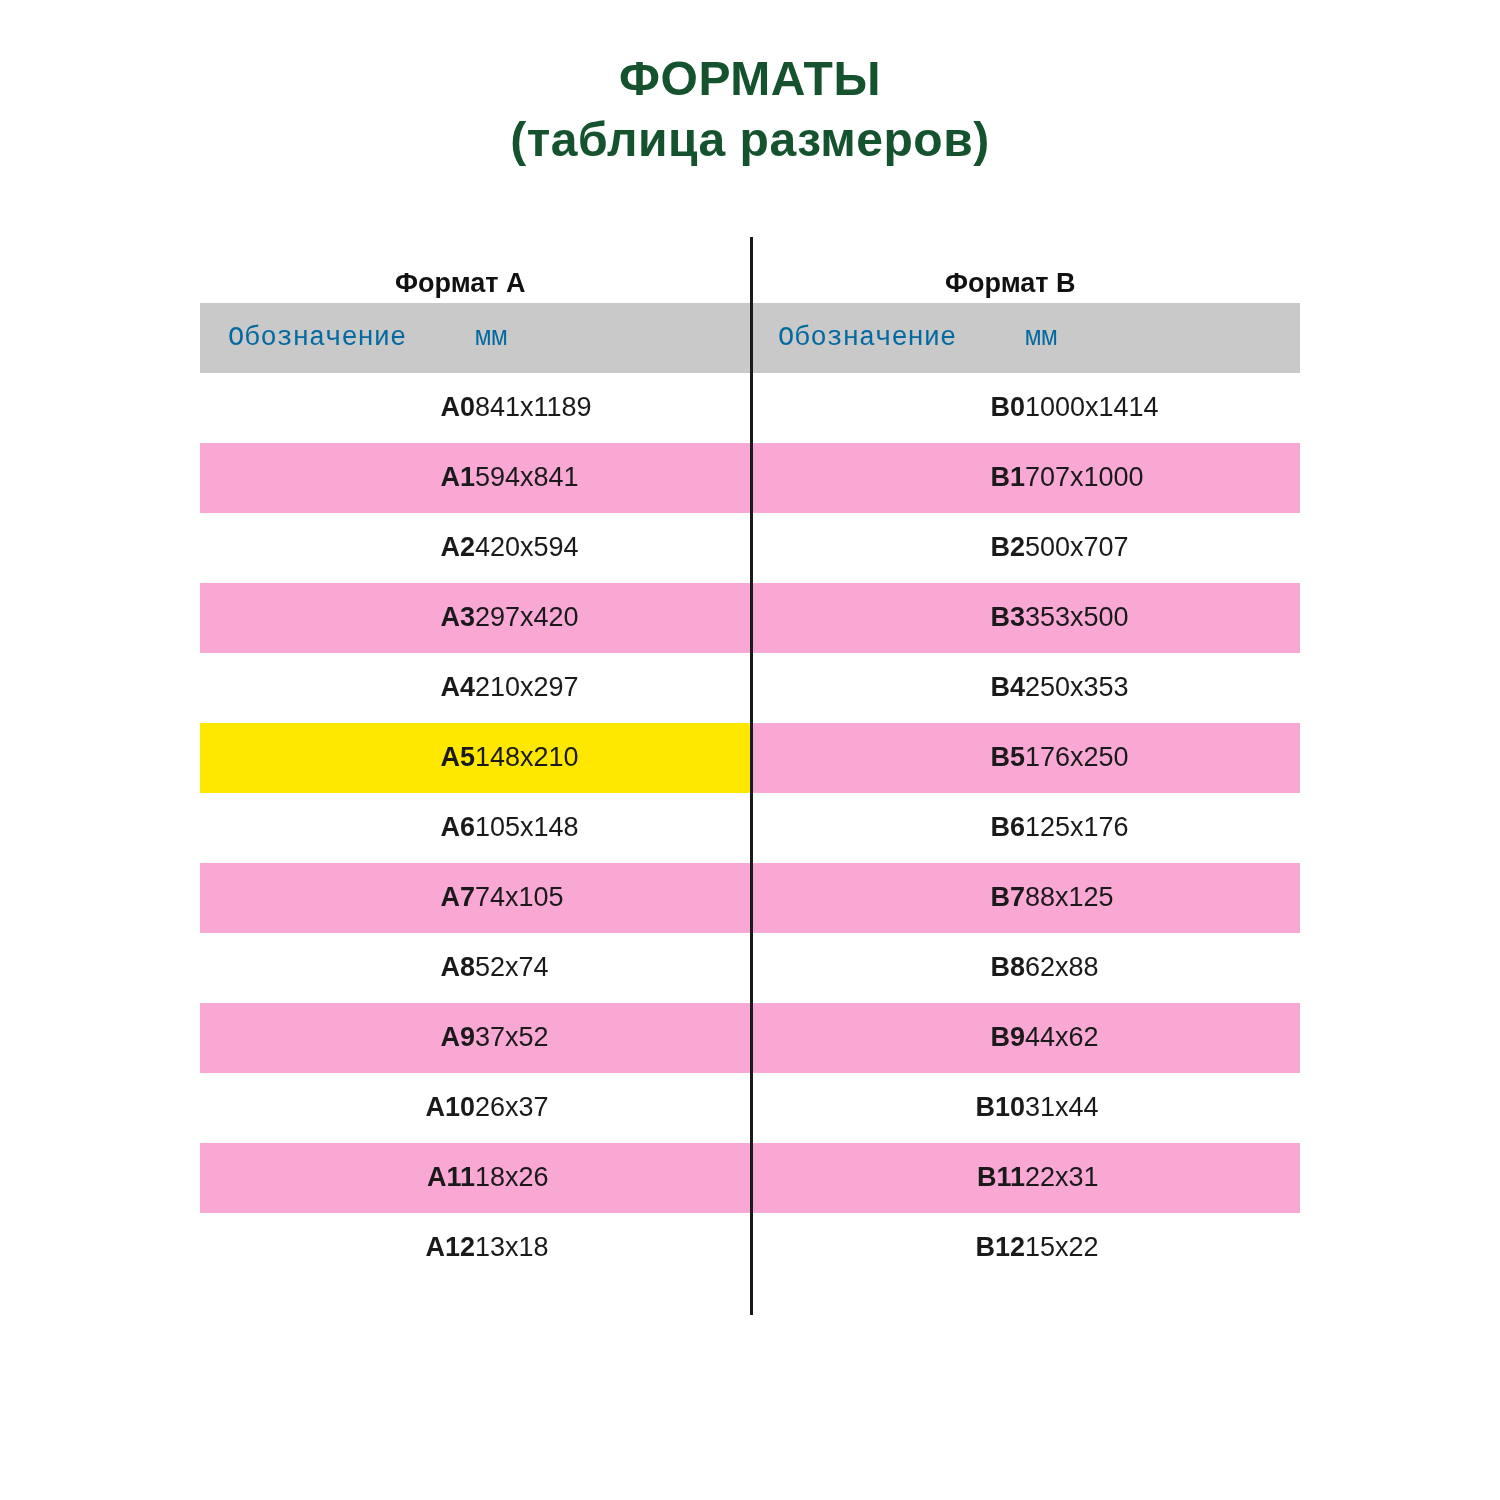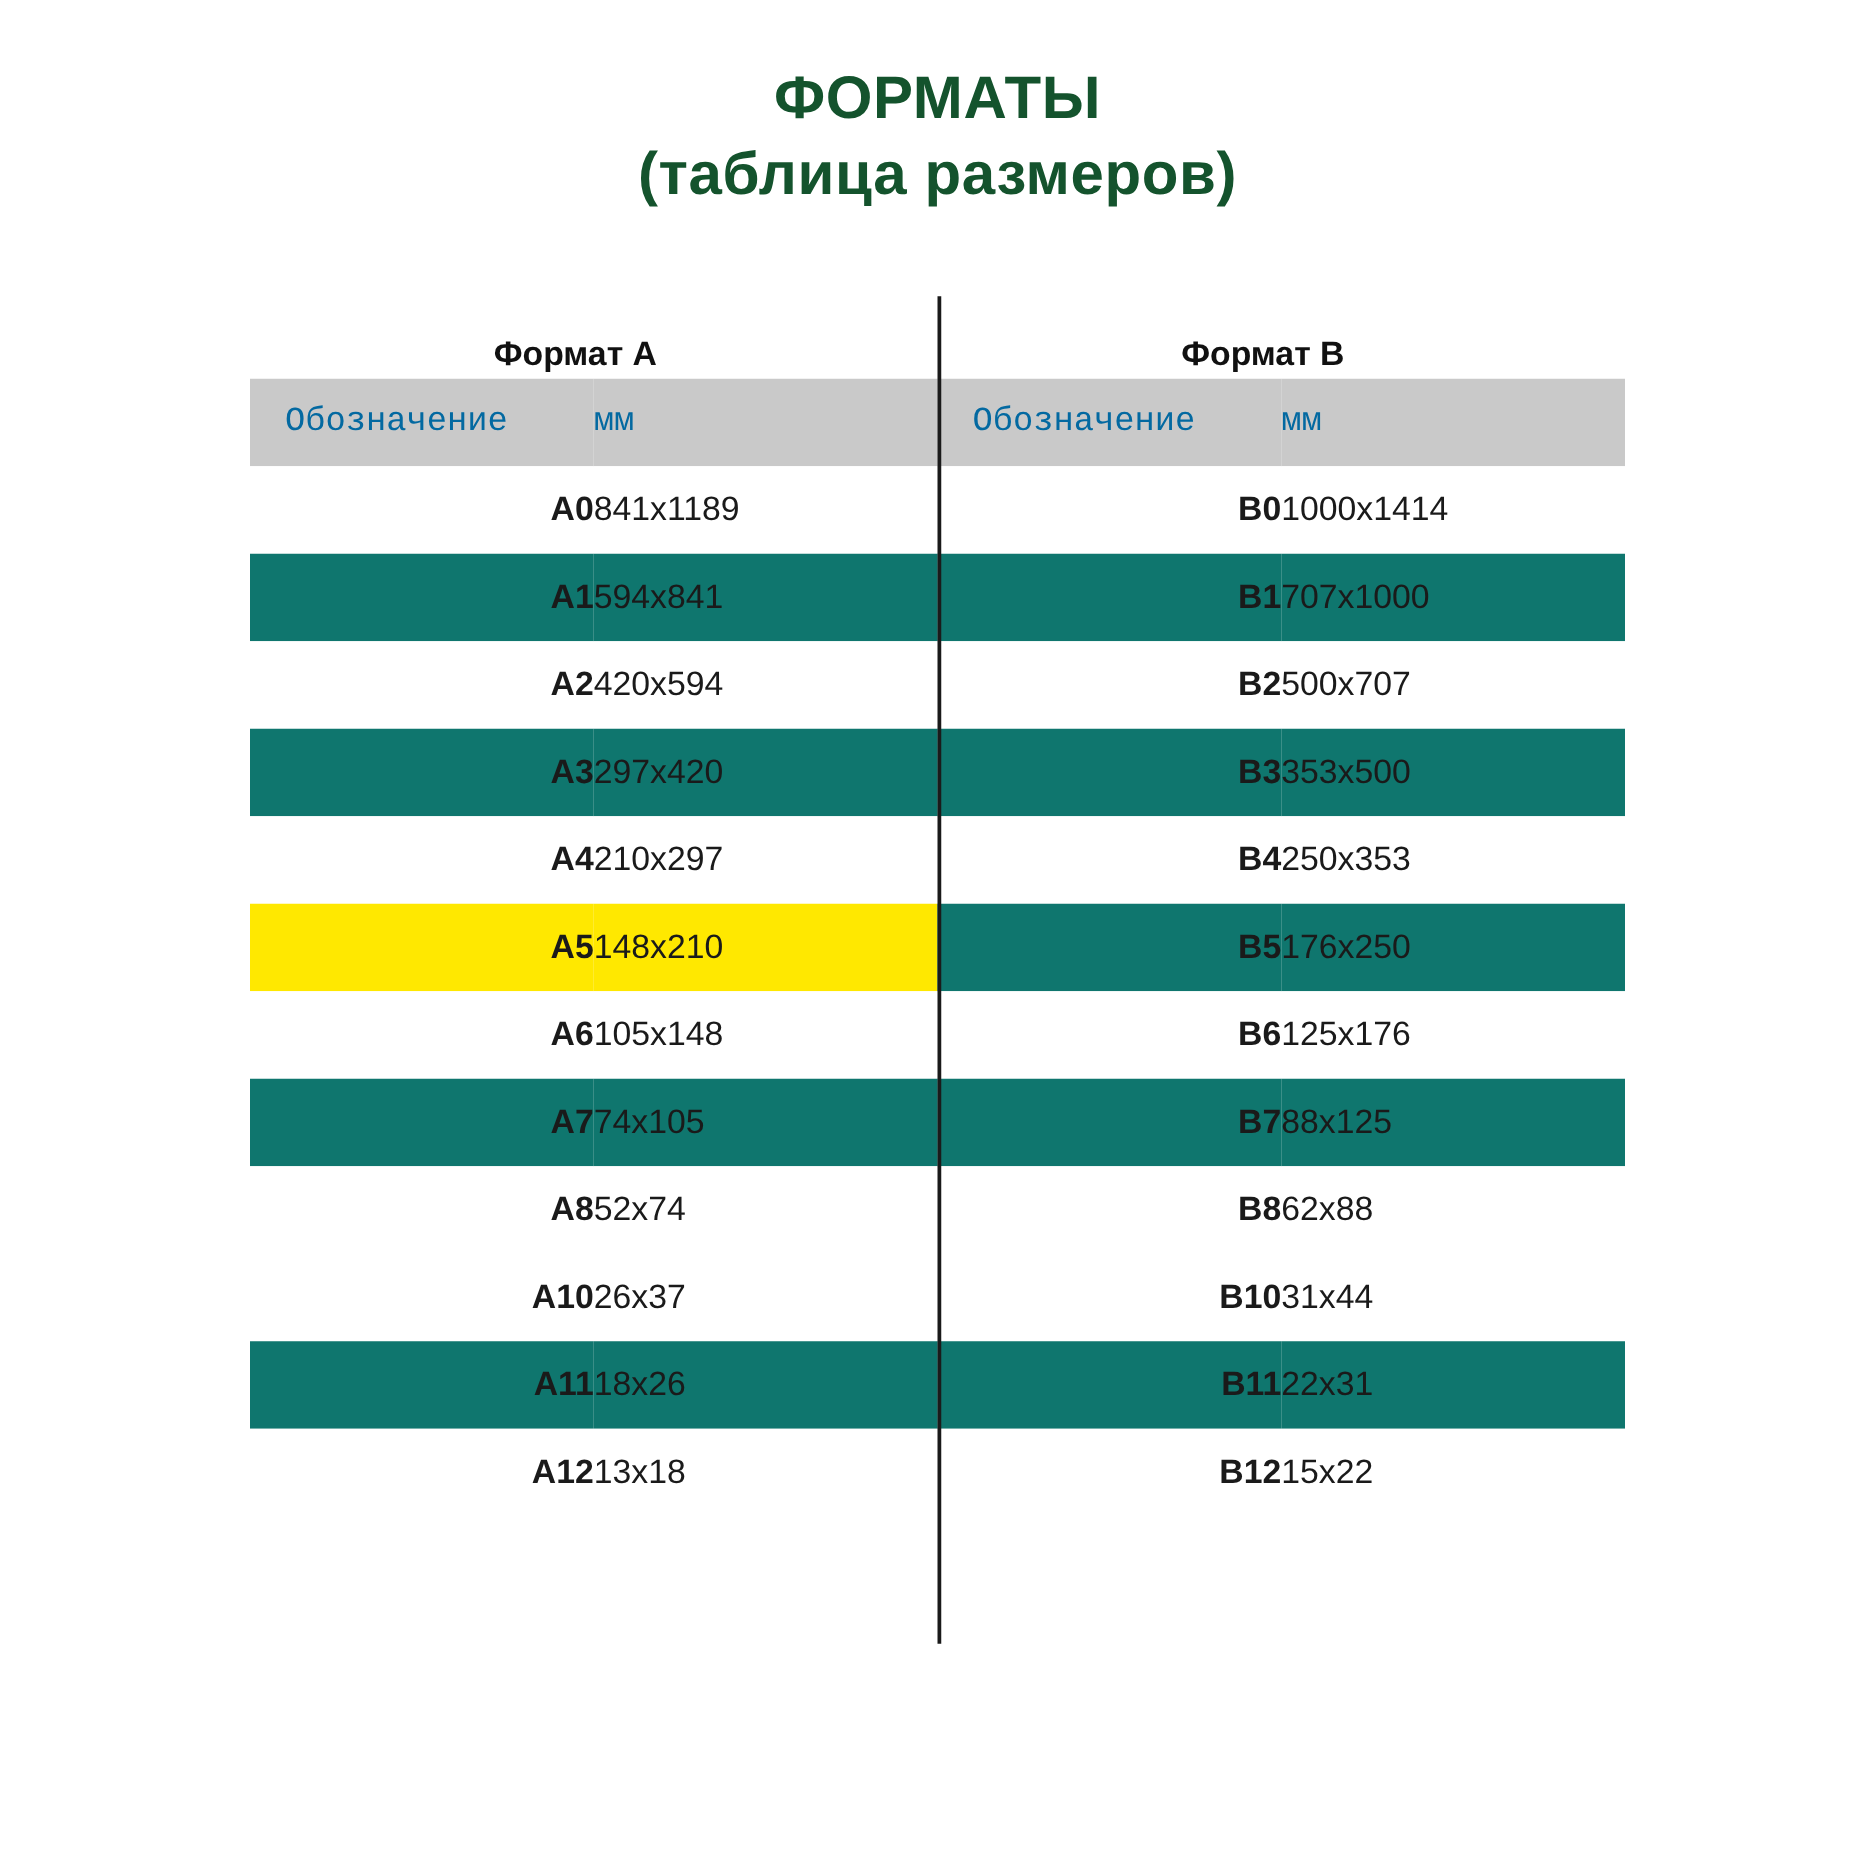--- a/index.html
+++ b/index.html
@@ -78,21 +78,21 @@
     font-weight: bold;
   }
   .cell-size {
     text-align: left;
     padding-left: 18px;
     font-weight: normal;
   }
   .hdr-row .cell-code { font-weight: normal; text-align: left; padding-left: 28px; }
   .hdr-row .cell-size { font-weight: normal; }
 
-  tr.shade td { background: #0f766e; }
+  tr.shade td { background: #f9a8d4; }
   tr.plain td { background: #ffffff; }
 
   td.hl { background: #ffe800 !important; }
 
   
   .divider {
     position: absolute;
     left: 550px;
     top: 12px;
     width: 3px;
@@ -182,20 +182,26 @@
             <td class="cell-size">74x105</td>
             <td class="cell-code">B7</td>
             <td class="cell-size">88x125</td>
           </tr>
           <tr class="plain">
             <td class="cell-code">A8</td>
             <td class="cell-size">52x74</td>
             <td class="cell-code">B8</td>
             <td class="cell-size">62x88</td>
           </tr>
+          <tr class="shade">
+            <td class="cell-code">A9</td>
+            <td class="cell-size">37x52</td>
+            <td class="cell-code">B9</td>
+            <td class="cell-size">44x62</td>
+          </tr>
           <tr class="plain">
             <td class="cell-code">A10</td>
             <td class="cell-size">26x37</td>
             <td class="cell-code">B10</td>
             <td class="cell-size">31x44</td>
           </tr>
           <tr class="shade">
             <td class="cell-code">A11</td>
             <td class="cell-size">18x26</td>
             <td class="cell-code">B11</td>

